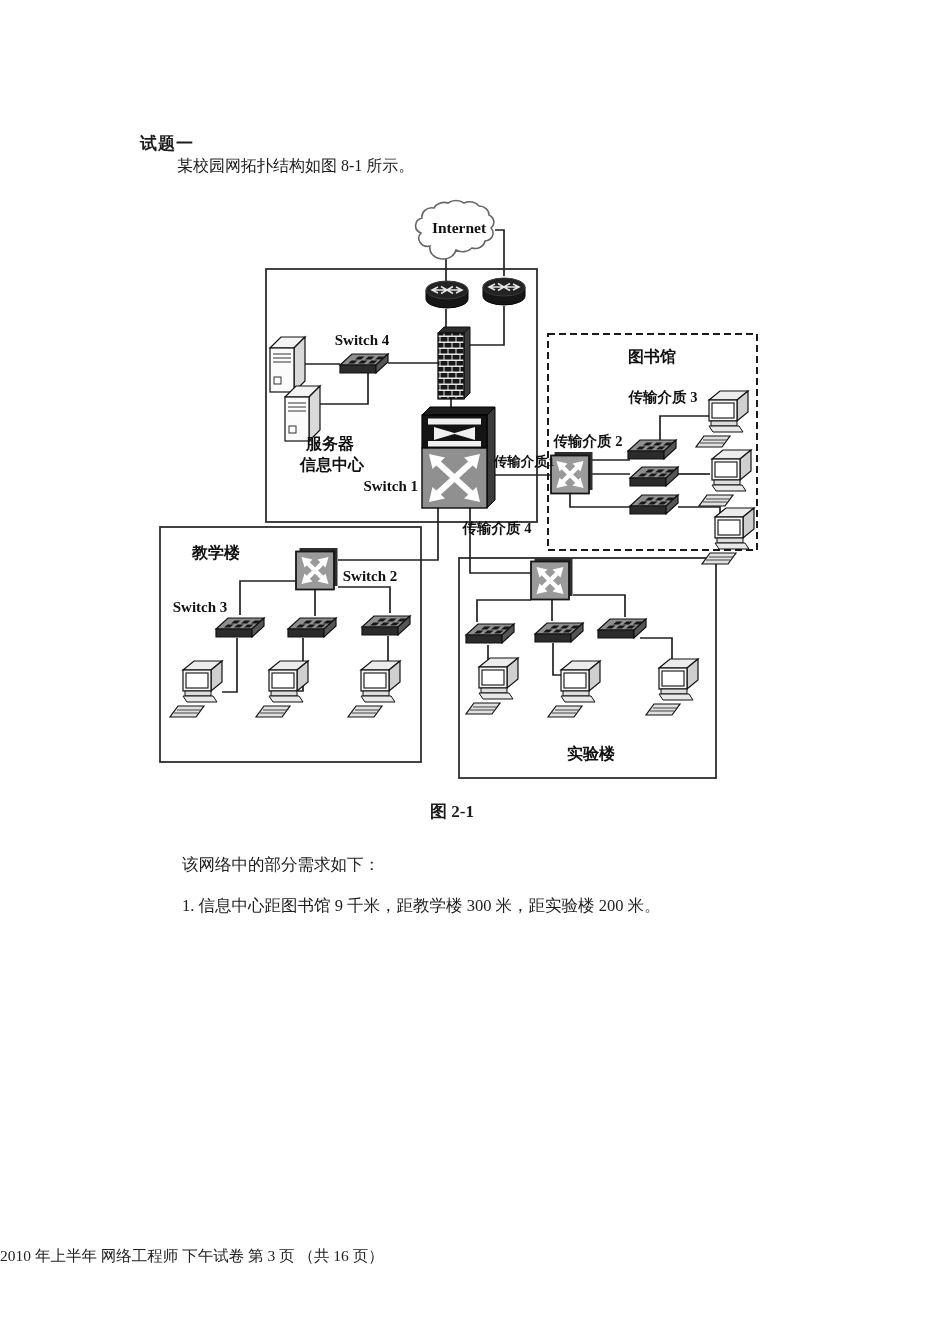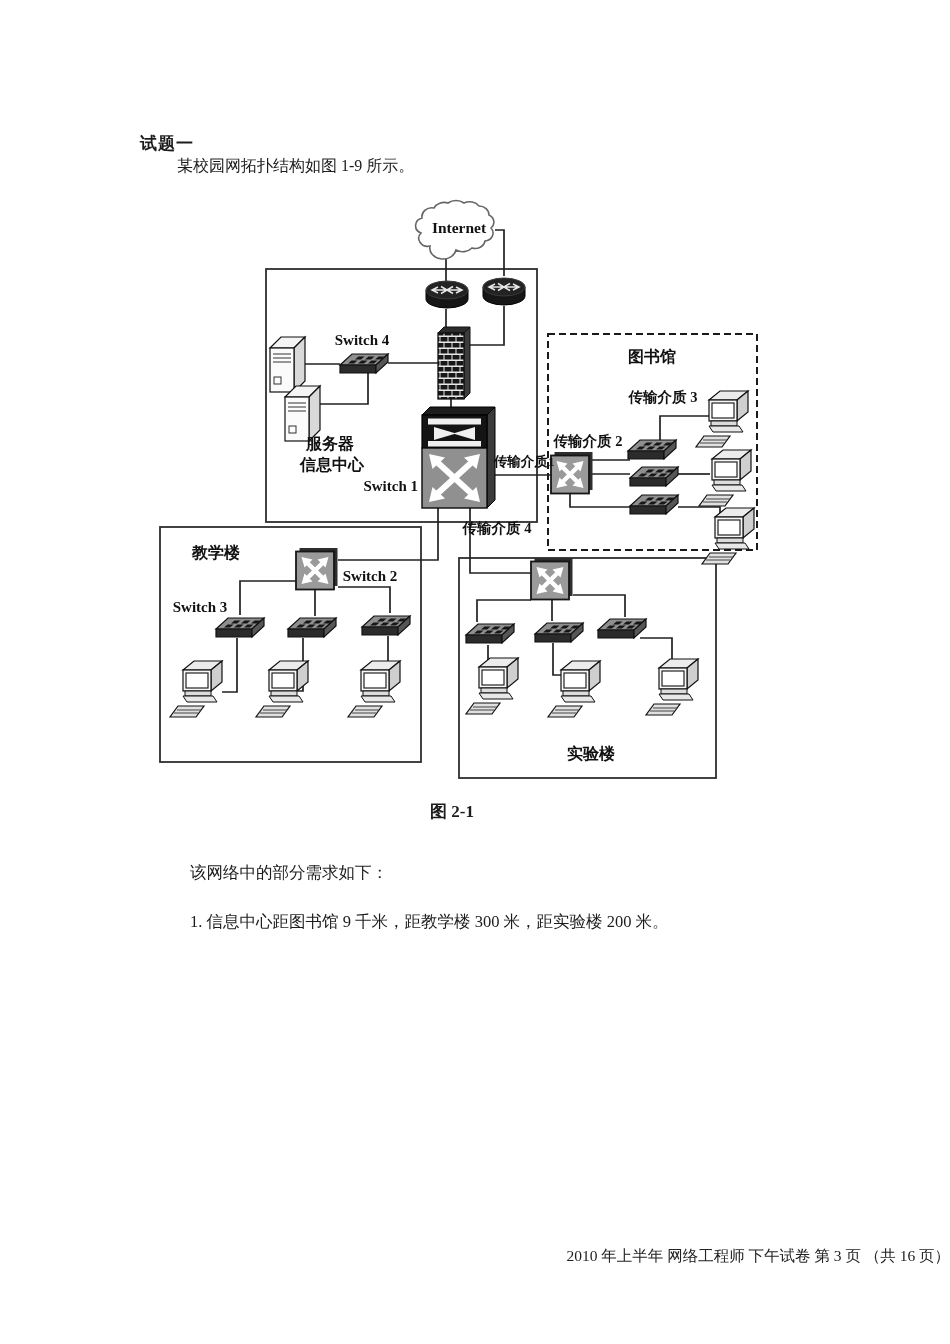--- a/index.html
+++ b/index.html
@@ -3,34 +3,34 @@
 <meta charset="utf-8">
 <style>
   html,body{margin:0;padding:0;background:#888;}
   .page{position:relative;width:950px;height:1344px;background:#ffffff;overflow:hidden;
         font-family:"Liberation Serif","DejaVu Serif",serif;color:#1c1c1c;margin:0 auto;}
   .abs{position:absolute;}
   .doc-title{left:140px;top:124px;font-size:17px;font-weight:bold;letter-spacing:1px;margin-top:8px;}
   .intro{left:177px;top:156px;font-size:16px;}
   .caption{left:430px;top:800px;font-size:17px;font-weight:bold;}
   .reqs{left:133px;top:842px;width:688px;font-size:16.5px;line-height:37px;text-align:justify;}
-  .reqs p{margin:12px;text-indent:45px;}
-  .footer{left:0;top:1246px;width:950px;text-align:right;font-size:15.5px;color:#222;}
+  .reqs p{margin:4px;text-indent:45px;}
+  .footer{left:0;top:1246px;width:950px;text-align:left;font-size:15.5px;color:#222;}
   svg text{font-family:"Liberation Serif","DejaVu Serif",serif;fill:#111;}
   .lbl-en{font-size:15px;font-weight:600;}
   .lbl-cn{font-size:16px;font-weight:bold;}
   .lbl-med{font-size:14.5px;font-weight:bold;}
 </style>
 </head>
 <body>
 
 <div class="page">
 
   <div class="abs doc-title">试题一</div>
-  <div class="abs intro">某校园网拓扑结构如图 1-9 所示。</div>
+  <div class="abs intro">某校园网拓扑结构如图 8-1 所示。</div>
 
   <svg class="abs" style="left:150px;top:195px;" width="670" height="600" viewBox="150 195 670 600">
     <defs>
       <pattern id="bricks" width="16" height="12" patternUnits="userSpaceOnUse">
         <rect width="16" height="12" fill="#e9e9e9"></rect>
         <rect x="0.5" y="1" width="7" height="4.5" fill="#181818"></rect>
         <rect x="8.5" y="1" width="7" height="4.5" fill="#181818"></rect>
         <rect x="-3.5" y="7" width="7" height="4.5" fill="#181818"></rect>
         <rect x="4.5" y="7" width="7" height="4.5" fill="#181818"></rect>
         <rect x="12.5" y="7" width="7" height="4.5" fill="#181818"></rect>

